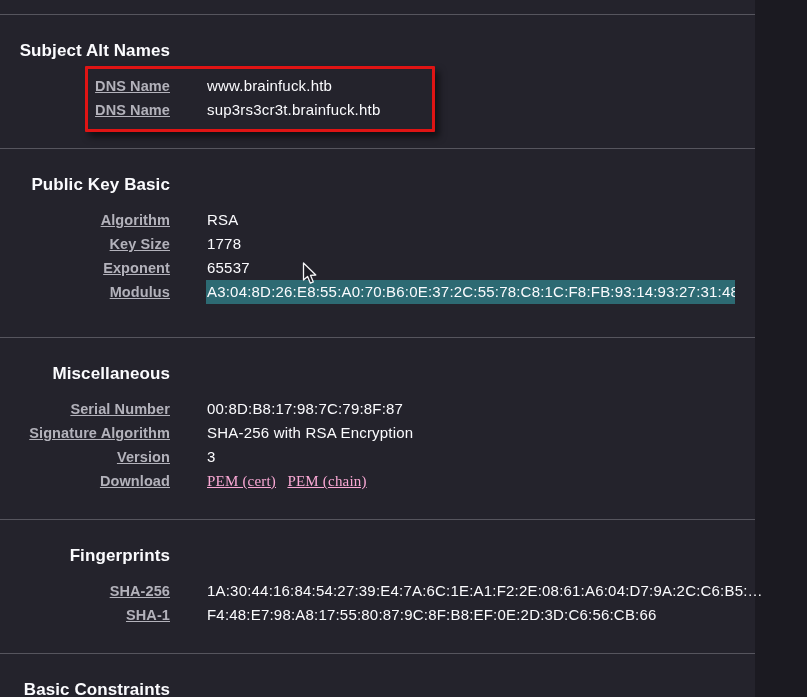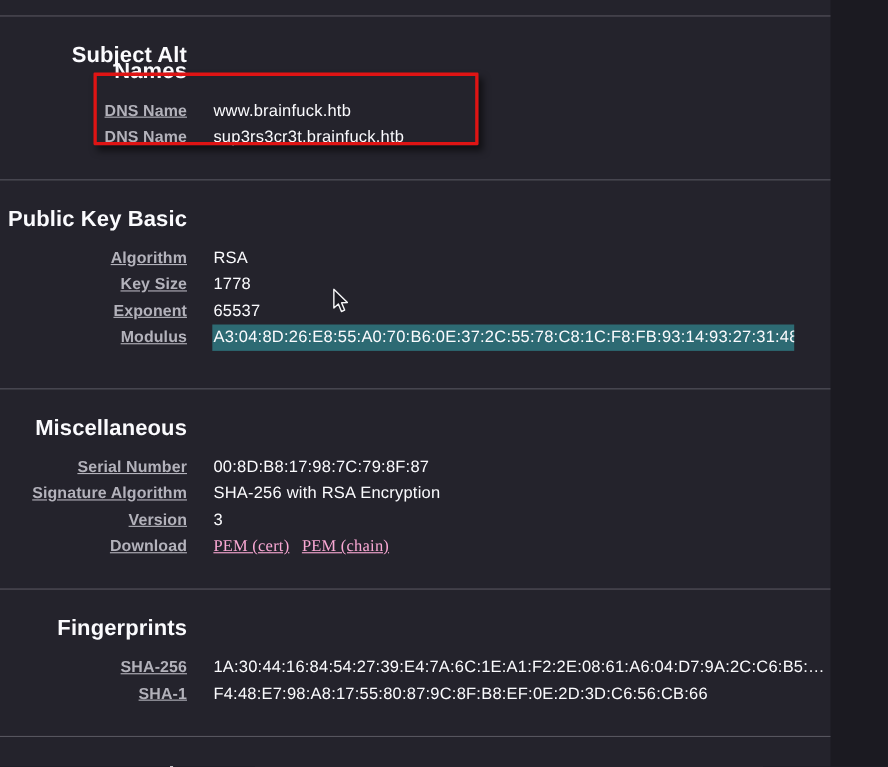--- a/index.html
+++ b/index.html
@@ -14,31 +14,31 @@
     background:#24232c; color:#fbfbfe;
   }
   .top-spacer { height:14px; }
   .section {
     border-top:1px solid #56555e;
     padding:28px 0 26px 0;
     position:relative;
   }
   .section-title {
     width:170px; text-align:right;
-    font-size:20px; font-weight:bold; line-height:15px;
+    font-size:17px; font-weight:bold; line-height:15px;
     color:#fbfbfe; letter-spacing:0.1px;
   }
   .rows { margin-top:16px; }
   .row { display:flex; line-height:24px; font-size:14.5px; }
   .row .label {
     flex:none; width:170px; text-align:right;
     font-weight:bold; color:#b3b2bb; letter-spacing:0.1px;text-decoration:underline;
   }
   .row .value {
-    margin-left:24px; color:#fbfbfe; font-size:15px;
+    margin-left:37px; color:#fbfbfe; font-size:15px;
     letter-spacing:0.2px; white-space:nowrap;text-align:right;
   }
   .selection {
     display:inline-block; width:527px; overflow:hidden;
     background:#2d6a73; padding:0 1px; margin-left:-1px;
   }
   .links .value a {
     color:#f9a8d4; text-decoration:underline; margin-right:7px;
     letter-spacing:0.2px;
     font-family:Liberation Serif, serif;

